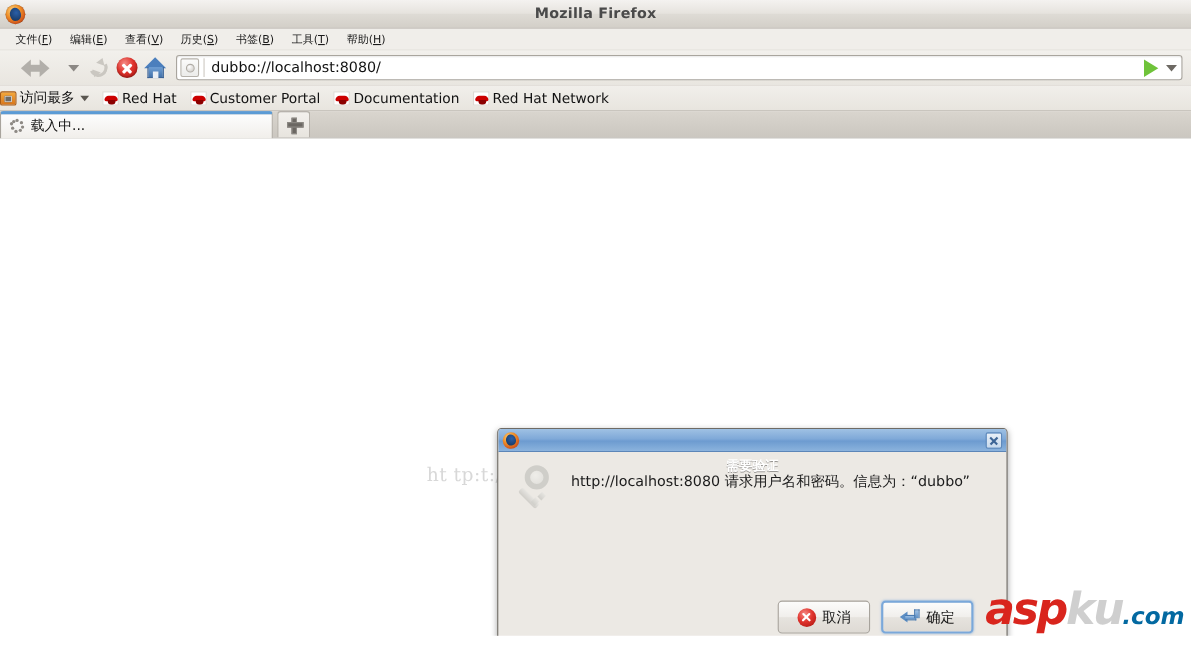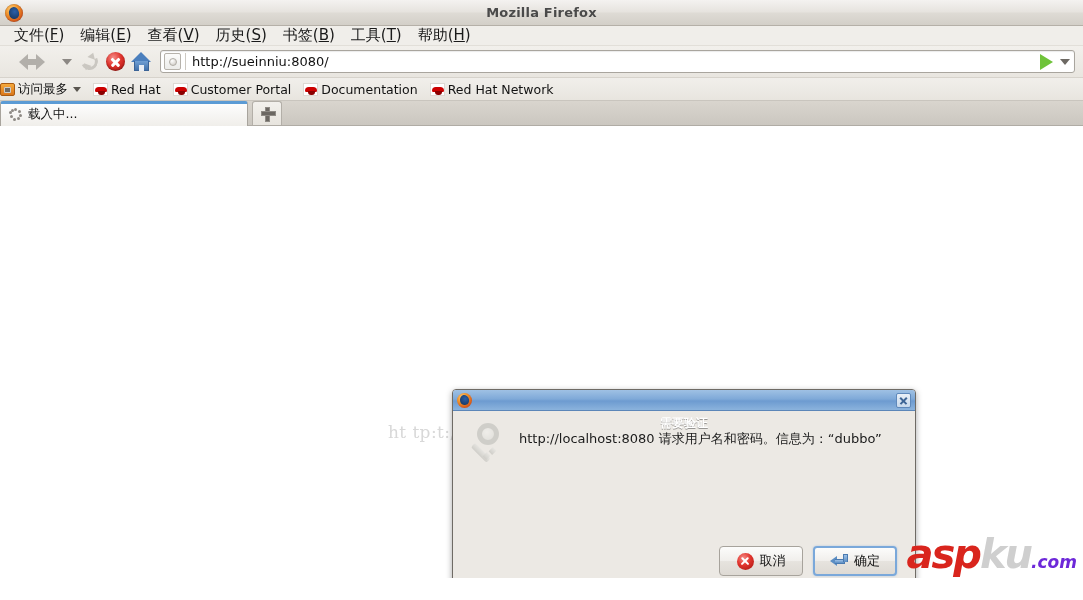--- a/index.html
+++ b/index.html
@@ -41,21 +41,21 @@
 
   
   .menubar {
     height: 20px;
     background: #f0eeea;
     display: flex; align-items: center;
     padding-left: 6px;
     border-bottom: 1px solid #e2dfd9;
   }
   .menu-item {
-    font-size: 15px; color: #1a1a1a;
+    font-size: 10px; color: #1a1a1a;
     padding: 1px 8px; cursor: default; white-space: nowrap;
   }
   .menu-item u { text-decoration: underline; }
 
   
   .navbar {
     height: 32px;
     background: linear-gradient(to bottom,#f2f0ec 0%, #e9e6e0 100%);
     display: flex; align-items: center;
     padding: 0 8px 0 6px;
@@ -306,21 +306,21 @@
   }
   .dlg-close::before, .dlg-close::after {
     content:""; position:absolute; left:2px; top:6px; width:9px; height:1.6px;
     background:#3d6596;
   }
   .dlg-close::before { transform: rotate(45deg); }
   .dlg-close::after  { transform: rotate(-45deg); }
 
   .dlg-body {
     flex: 1; position: relative;
-    padding: 12px 16px 10px 16px;
+    padding: 12px 28px 10px 16px;
     display: flex; flex-direction: column;
   }
   .dlg-msgrow { display: flex; align-items: flex-start; gap: 8px; }
   .key-icon { width: 42px; height: 40px; flex: none; position: relative; opacity: .55; }
   .key-icon .ring {
     position:absolute; left:8px; top:0; width:22px; height:22px;
     border-radius:50%; border:5px solid #b9b9b4;
     background: radial-gradient(circle at 40% 35%, #f2f2ef 0%, #d6d6d1 100%);
   }
   .key-icon .shaft {
@@ -409,21 +409,21 @@
     position: absolute; right: 6px; bottom: 4px;
     text-align: right; user-select: none;
   }
   .aspku-main {
     font-family: "DejaVu Sans", "Liberation Sans", sans-serif;
     font-size: 40px; font-weight: bold; font-style: italic;
     line-height: 1; letter-spacing: -2px;
   }
   .aspku-asp { color: #d9251d; }
   .aspku-ku  { color: #cfcfcf; }
-  .aspku-com { color: #6d28d9; font-size: 17px; letter-spacing: 0; }
+  .aspku-com { color: #0369a1; font-size: 21px; letter-spacing: 0; }
   .aspku-sub {
     font-size: 12px; color: #d9251d; font-weight: bold;
     margin-top: -6px; letter-spacing: .5px;
   }
 </style>
 </head>
 <body>
 
 <div class="titlebar">
   <div class="titlebar-icon"></div>
@@ -467,21 +467,21 @@
         <i class="roof"></i>
         <i class="body"></i>
         <i class="door"></i>
       </div>
   </div>
   <div class="urlbar">
     <div class="url-favicon">
         <span></span>
       </div>
     <div class="url-sep"></div>
-    <div class="url-text">http://sueinniu:8080/</div>
+    <div class="url-text">dubbo://localhost:8080/</div>
     <div class="go-arrow"></div>
     <div class="url-chev"></div>
   </div>
 </div>
 
 <div class="bookmarks">
   <div class="bm-item">
     <span class="folder-icon"></span>
     <span>访问最多</span>
     <span class="bm-chev"></span>

